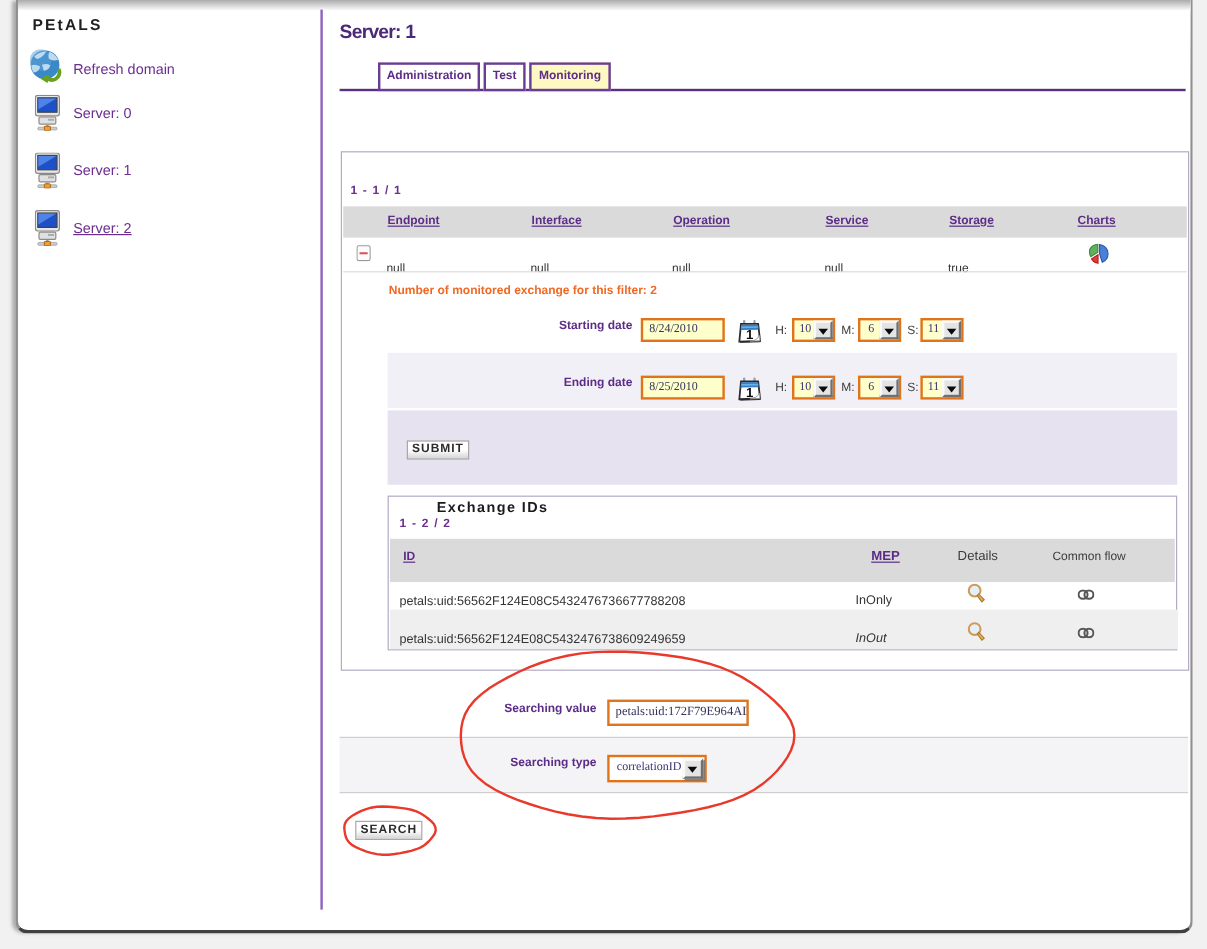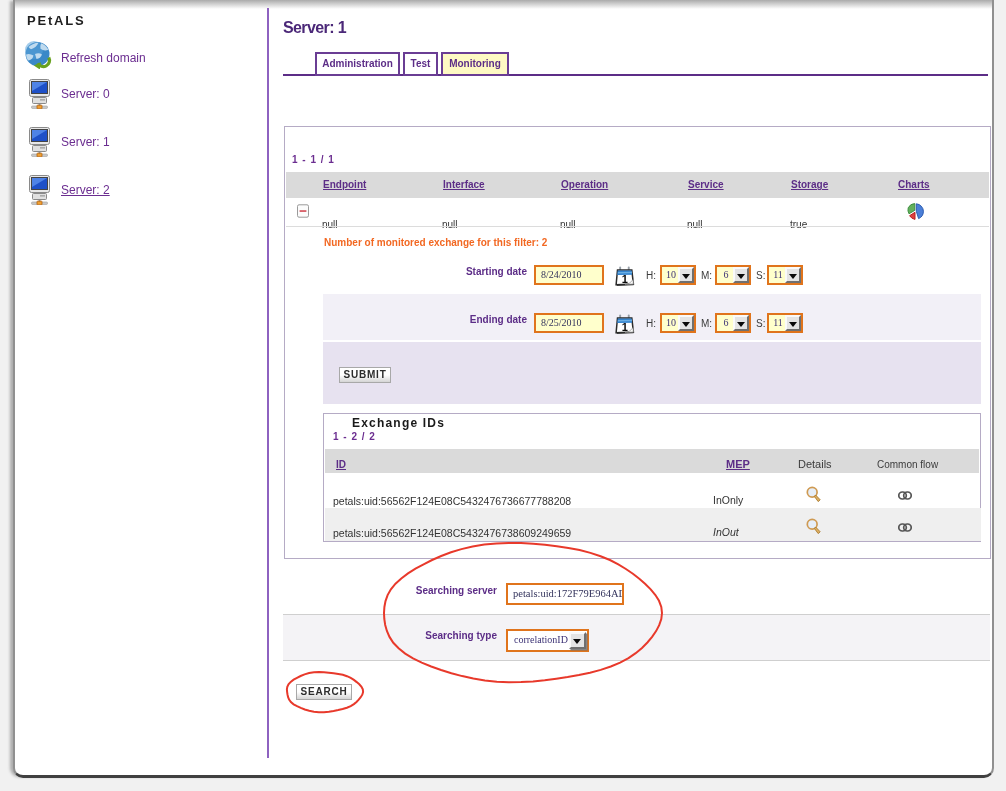--- a/index.html
+++ b/index.html
@@ -198,23 +198,23 @@
     <div class="hms" style="left:471px; top:191px;">S:</div>
     <div class="selw" style="left:482px; top:186px;">
         <span class="selv">11</span>
         <span class="selb"></span>
       </div>
 
     <div class="abs" style="left:38px; top:215px; width:658px; height:62px; background:#e7e2f0;"></div>
     <div class="btn" style="left:54px; top:240px; width:52px; height:16px; line-height:14px;">SUBMIT</div>
 
     <div id="ebox">
-      <div class="h2t" style="left:4px; top:2px; letter-spacing:1.2px;padding-left:24px;">Exchange IDs</div>
+      <div class="h2t" style="left:16px; top:2px; letter-spacing:1.2px;padding-left:24px;">Exchange IDs</div>
       <div class="pager" style="left:9px; top:17px;">1 - 2 / 2</div>
-      <div class="hrow" style="top:35px; height:24px;">
+      <div class="hrow" style="top:35px; height:36px;">
         <div class="hcell" style="left:11px; top:10px;">ID</div>
         <div class="hcell" style="left:401px; top:9px; font-size:11px;">MEP</div>
         <div class="hplain" style="left:473px; top:9px; font-size:11px;">Details</div>
         <div class="hplain" style="left:552px; top:10px;">Common flow</div>
       </div>
       <div class="dcell" style="left:9px; top:69px; font-size:10.5px;text-align:center;">petals:uid:56562F124E08C5432476736677788208</div>
       <div class="dcell" style="left:389px; top:68px; font-size:10.5px;">InOnly</div>
       <div class="mag" style="left:482px; top:72px;">
           <svg width="17" height="17" viewBox="0 0 17 17">
         <circle cx="6.2" cy="6.2" r="4.9" fill="#e6eef8" stroke="#cf9a52" stroke-width="1.7"></circle>
@@ -238,21 +238,21 @@
         </div>
       <div class="chain" style="left:574px; top:109px;">
           <svg width="14" height="9" viewBox="0 0 14 9">
         <rect x="0.8" y="1" width="7.5" height="7" rx="3.5" fill="none" stroke="#555" stroke-width="1.7"></rect>
         <rect x="5.7" y="1" width="7.5" height="7" rx="3.5" fill="none" stroke="#555" stroke-width="1.7"></rect>
       </svg>
         </div>
     </div>
   </div>
 
-  <div class="lbl" style="left:382px; top:585px; width:100px;">Searching server</div>
+  <div class="lbl" style="left:382px; top:585px; width:100px;">Searching value</div>
   <div class="inp" style="left:491px; top:583px; width:118px; height:22px; background:#fff; line-height:17px; font-size:10.5px;">petals:uid:172F79E964AD3</div>
 
   <div class="abs" style="left:268px; top:614px; width:707px; height:47px; background:#f4f3f6; border-top:1px solid #cfcfcf; border-bottom:1px solid #cfcfcf;"></div>
   <div class="lbl" style="left:382px; top:630px; width:100px;">Searching type</div>
   <div class="abs" style="left:491px; top:629px; width:83px; height:23px; border:2px solid #e0741c; background:#fff;">
     <span style="position:absolute; left:6px; top:3px; font-family:'Liberation Serif',serif; font-size:10px; color:#3c3275;">correlationID</span>
     <span class="selb" style="top:1px; right:1px; width:17px; height:17px;"></span>
   </div>
 
   <div class="btn" style="left:281px; top:684px; width:56px; height:16px; line-height:14px;">SEARCH</div>

